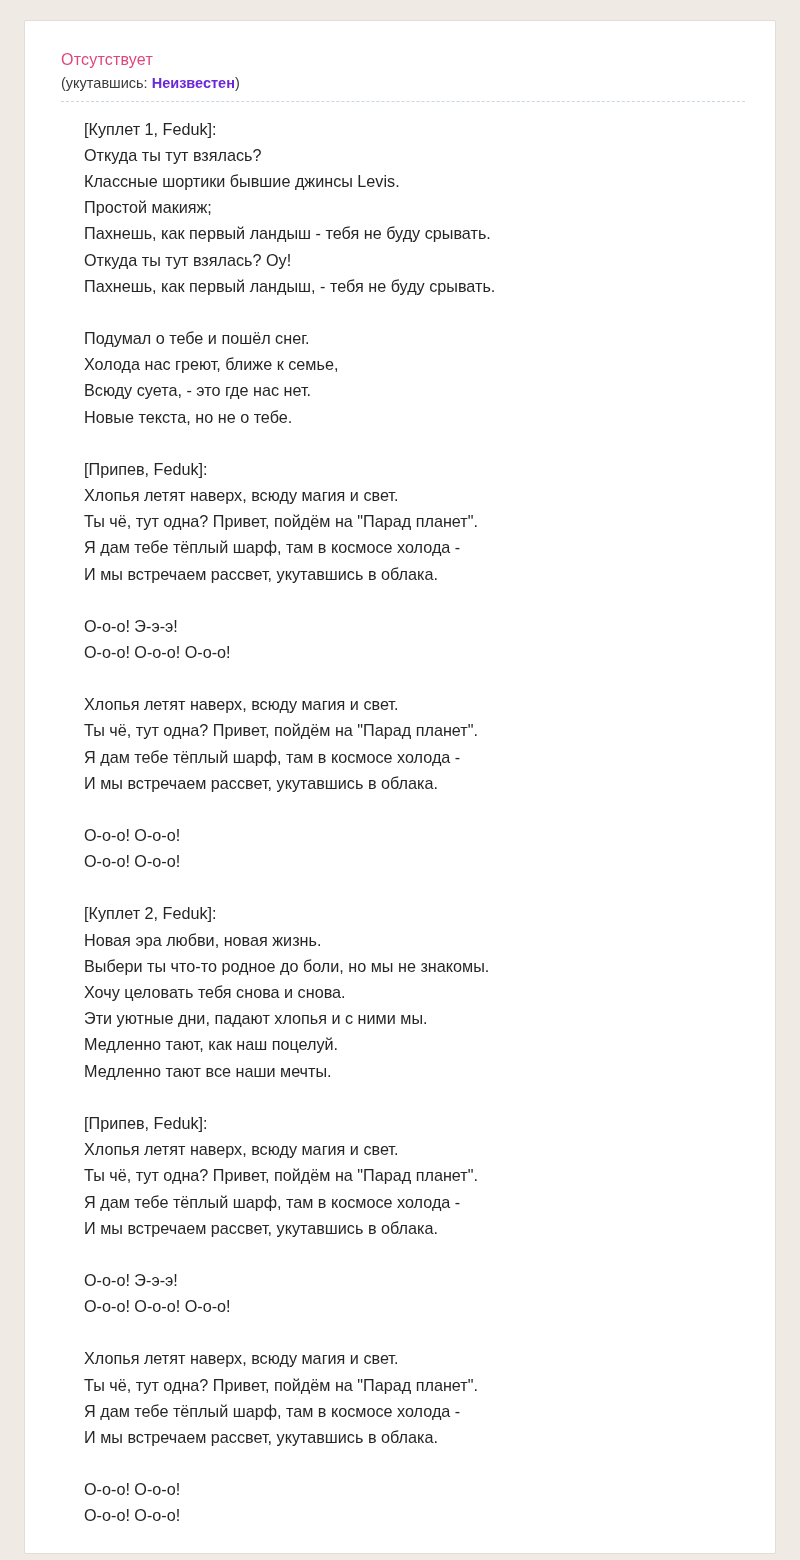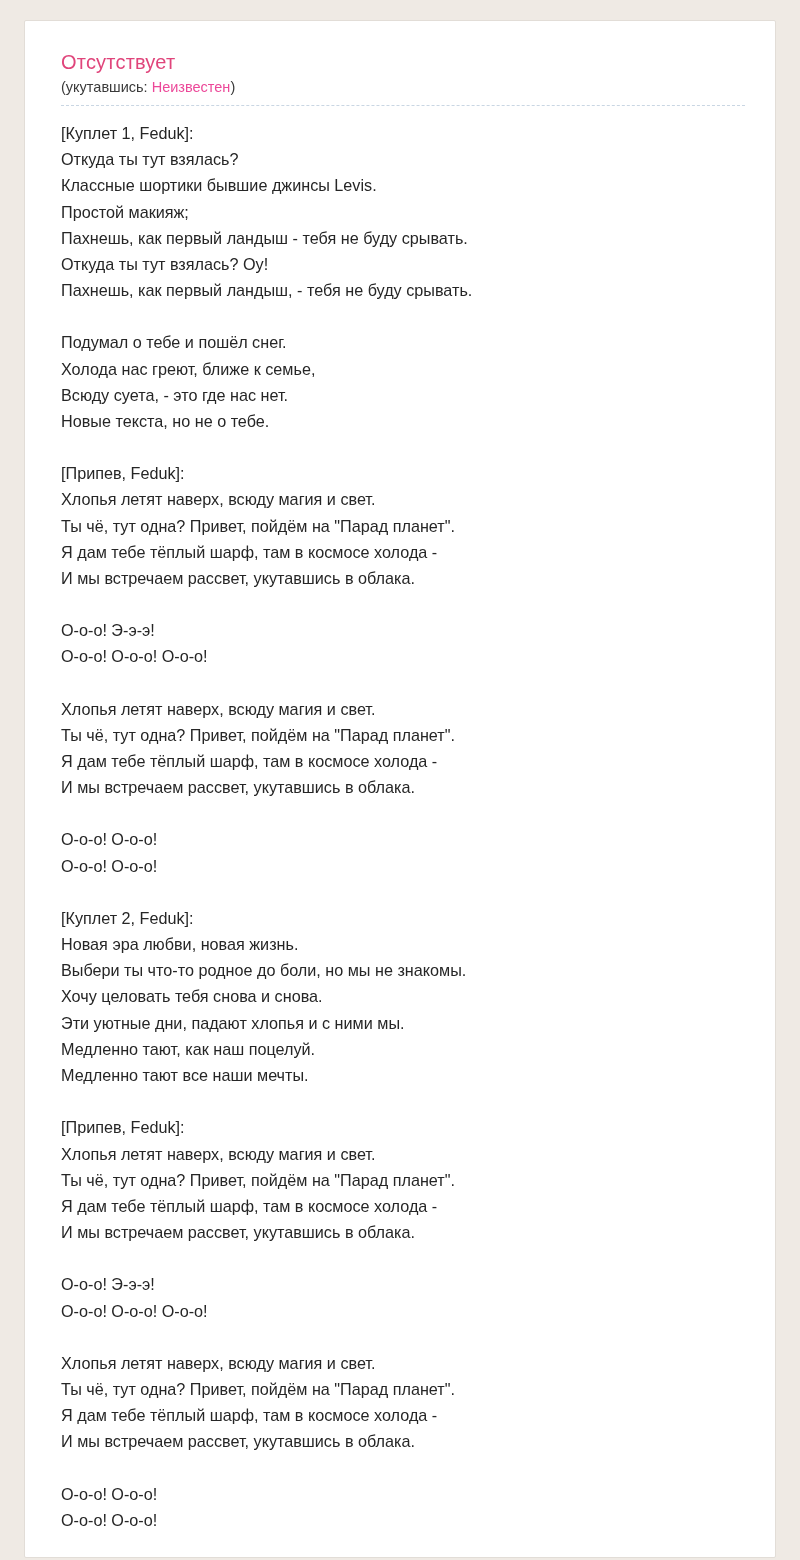--- a/index.html
+++ b/index.html
@@ -18,47 +18,49 @@
     width: 752px;
     margin: 20px auto 0 auto;
     min-height: 1520px;
     background: #ffffff;
     border: 1px solid #e2ddd7;
     border-radius: 2px;
     padding: 24px 30px 24px 36px;
   }
   .song-title {
     color: #e0457b;
-    font-size: 20px;
+    font-size: 16px;
     font-weight: normal;
     line-height: 1.1;
     margin: 6px 0 6px 0;
     letter-spacing: 0.2px;
   }
   .artist-line {
     font-size: 14.5px;
     color: #3a3a3a;
     padding-bottom: 10px;
     border-bottom: 1px dashed #c9d6e3;
     margin-bottom: 14px;
   }
   .artist-link {
-    color: #ec4899;
+    color: #6d28d9;
     text-decoration: none;
     cursor: pointer;
+    font-weight: bold;
   }
   .lyrics {
     font-size: 16.2px;
     line-height: 26.2px;
     color: #262626;
     white-space: pre-wrap;
     word-wrap: break-word;
   }
   .lyrics .line {
     min-height: 26px;
+    margin-left: 23px;
   }
   .lyrics .blank {
     height: 26px;
   }
 </style>
 </head>
 <body>
 
 <div class="page">
 

